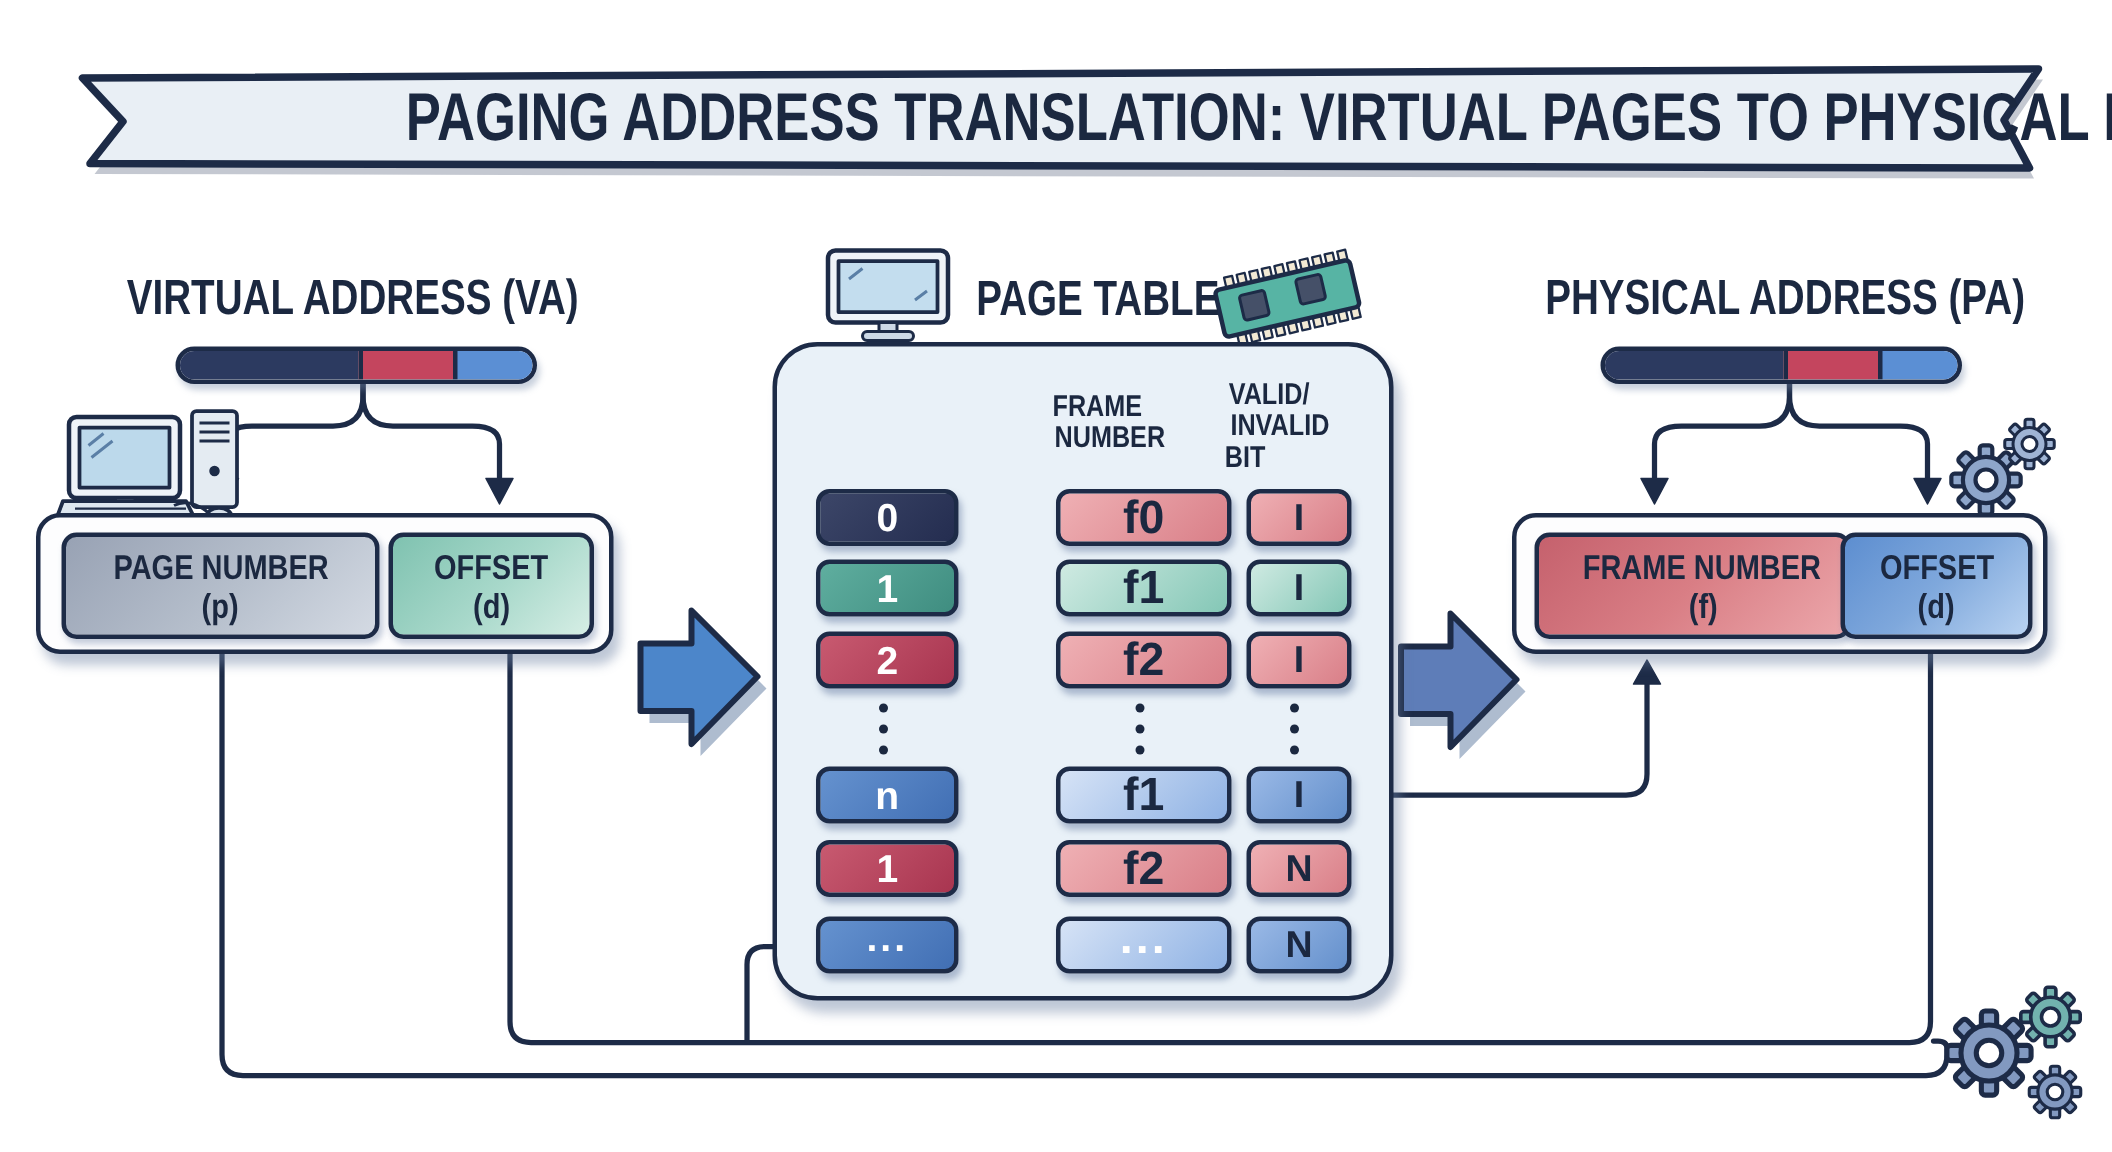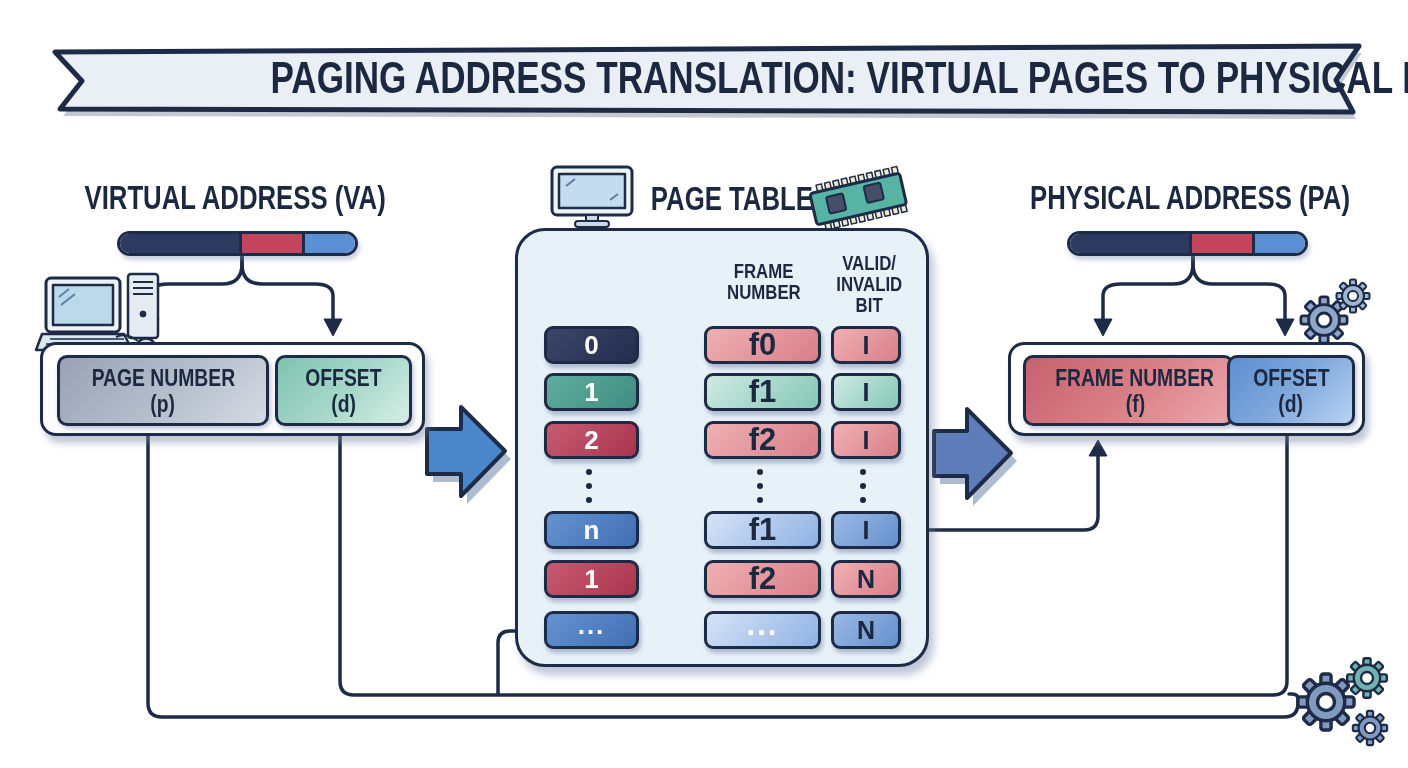--- a/index.html
+++ b/index.html
@@ -21,36 +21,36 @@
         box-shadow:2px 4px 4px rgba(120,140,170,.4);}
   .va-pill{left:117px;top:231px;width:235px;}
   .pa-pill{left:1067px;top:231px;width:235px;}
   .seg{height:100%;}
   .seg-navy{width:52%;background:#2c3a60;}
   .seg-red{width:26%;background:#c4455e;border-left:3px solid #1d2b47;}
   .seg-blue{width:22%;background:#5b8fd4;border-left:3px solid #1d2b47;}
 
   .container{background:#fdfdfe;border:3.5px solid #1d2b47;border-radius:16px;
              box-shadow:4px 7px 7px rgba(110,130,165,.45);}
-  .va-container{left:40px;top:342px;width:379px;height:88px;text-align:center;}
+  .va-container{left:24px;top:342px;width:379px;height:88px;text-align:center;}
   .pa-container{left:1008px;top:342px;width:351px;height:88px;}
   .field-box{position:absolute;border:3px solid #1d2b47;border-radius:10px;display:flex;
              flex-direction:column;align-items:center;justify-content:center;
              box-shadow:2px 3px 4px rgba(110,130,165,.4);}
   .field-box .l1{font-size:23px;font-weight:bold;line-height:26px;}
   .field-box .l2{font-size:23px;font-weight:bold;line-height:26px;}
   .g-gray{background:linear-gradient(135deg,#98a2b4 0%,#b6bfcc 55%,#d4dae3 100%);}
   .g-teal{background:linear-gradient(135deg,#7fc2b0 0%,#a9d9cb 55%,#d6eee5 100%);}
   .g-red {background:linear-gradient(135deg,#c5616d 0%,#d97e85 50%,#eca7ab 100%);padding-left:13px;}
   .g-blue{background:linear-gradient(135deg,#5d8ed0 0%,#7fa8dc 50%,#b8d2f1 100%);}
 
   .pt-container{left:515px;top:228px;width:408px;height:433px;background:#e9f1f8;
                 border:3.5px solid #1d2b47;border-radius:30px;
                 box-shadow:5px 8px 8px rgba(110,130,165,.45);}
-  .pt-hdr{position:absolute;text-align:center;font-weight:bold;color:#1b2840;font-size:20px;line-height:21px;}
+  .pt-hdr{position:absolute;text-align:left;font-weight:bold;color:#1b2840;font-size:20px;line-height:21px;}
   .pt-hdr-frame{left:178px;top:30px;width:135px;}
   .pt-hdr-valid{left:296px;top:22px;width:110px;}
 
   .rbox{position:absolute;height:32px;border:3px solid #1d2b47;border-radius:9px;
         display:flex;align-items:center;justify-content:center;font-weight:bold;
         box-shadow:2px 4px 4px rgba(110,130,165,.5);}
   .idx{left:26px;width:89px;font-size:26px;}
   .frm{left:186px;width:111px;font-size:31px;}
   .bit{left:313px;width:64px;font-size:25px;}
   .t-white{color:#ffffff;}

